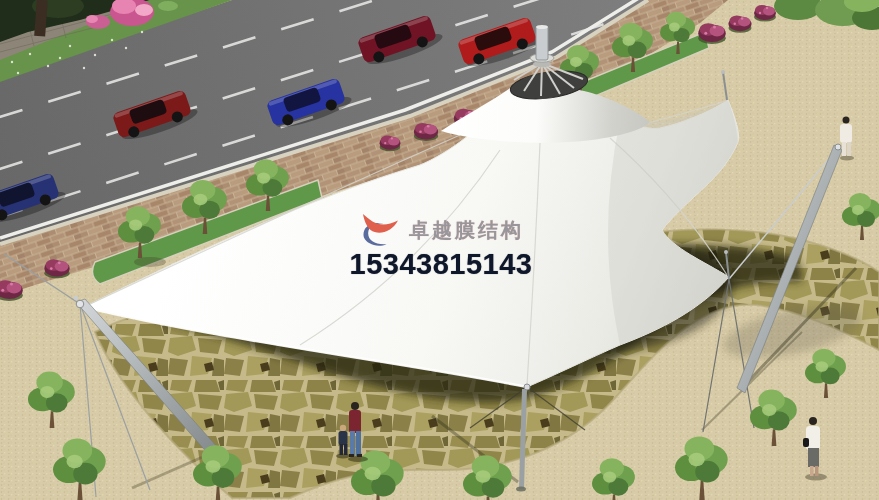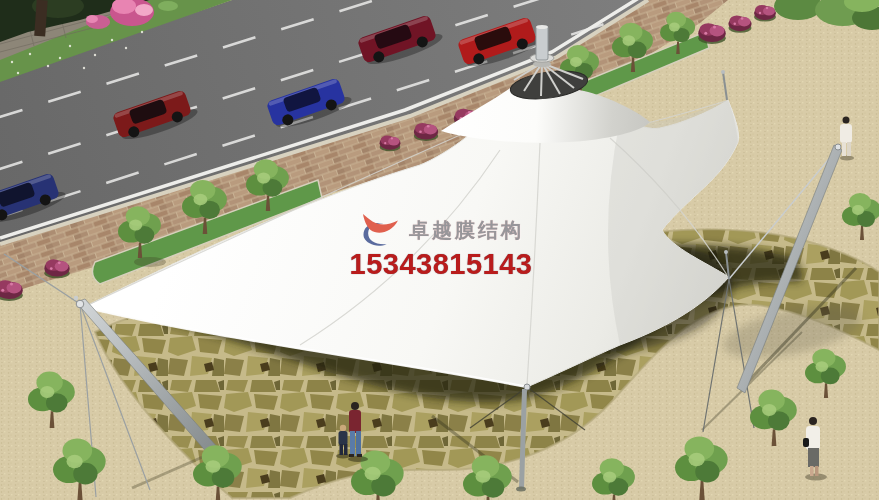--- a/index.html
+++ b/index.html
@@ -4,21 +4,21 @@
 <style>
   html,body{margin:0;padding:0;background:#222;}
   .stage{position:relative;width:879px;height:500px;overflow:hidden;background:#d8cba7;
          font-family:"Liberation Sans",sans-serif;padding-left:20px;}
   .stage svg.scene{position:absolute;left:0;top:0;display:block;}
   .watermark{position:absolute;left:348px;top:213px;width:186px;display:flex;
              flex-direction:column;align-items:center;pointer-events:none;}
   .wm-row{display:flex;align-items:center;gap:7px;}
   .wm-brand{font-size:20px;font-weight:bold;letter-spacing:3px;color:#97969a;
             text-shadow:0 0 1px rgba(190,70,70,.4), 1px 1px 0 rgba(255,255,255,.5);}
-  .wm-phone{font-size:29px;font-weight:bold;letter-spacing:.5px;color:#b91c1c;
+  .wm-phone{font-size:29px;font-weight:bold;letter-spacing:.5px;color:#0f172a;
             margin-top:1px;text-shadow:0 0 1px rgba(20,20,40,.6);}
 </style>
 </head>
 <body>
 
 <div class="stage">
 <svg class="scene" width="879" height="500" viewBox="0 0 879 500">
   <defs>
     <pattern id="sand" width="7" height="7" patternUnits="userSpaceOnUse">
       <rect width="7" height="7" fill="#d8cba7"></rect>

